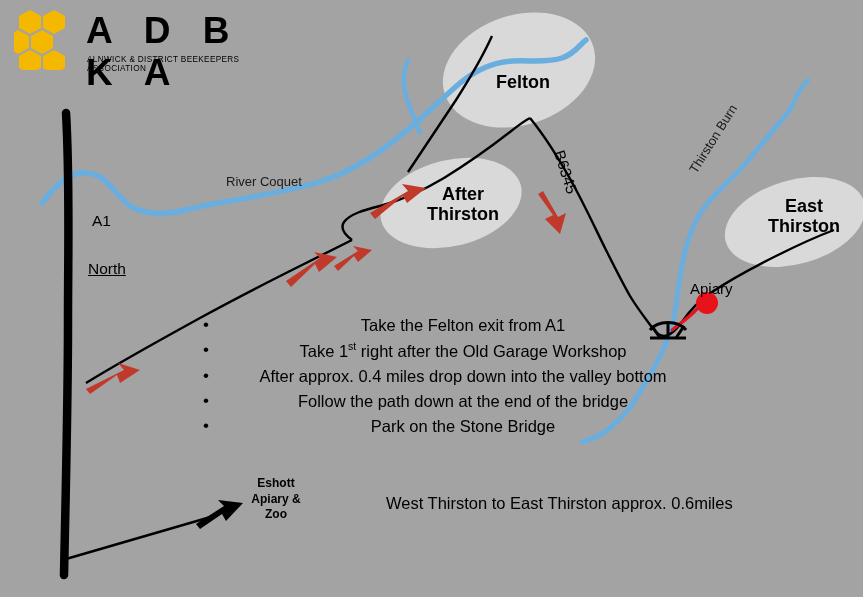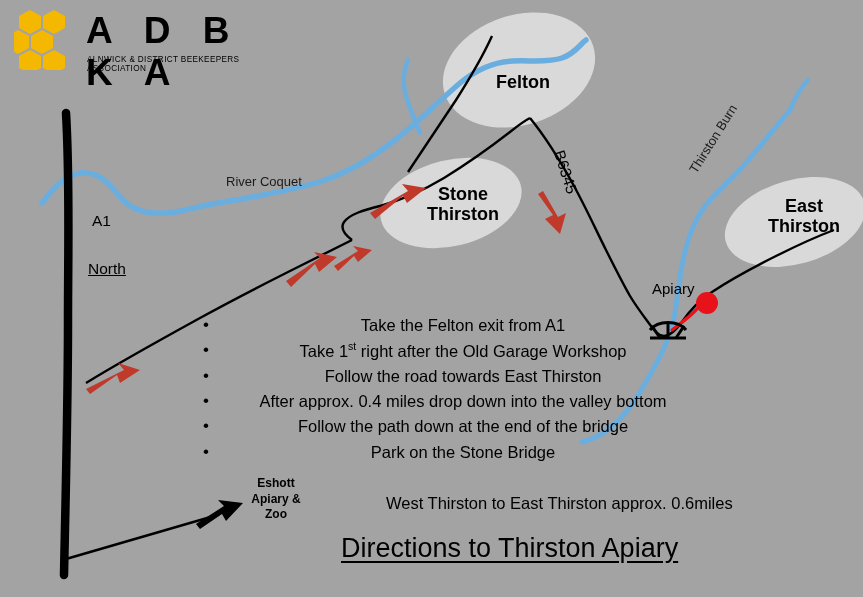--- a/index.html
+++ b/index.html
@@ -242,54 +242,52 @@
         <polygon points="40,42 51,48 51,60 40,66 29,60 29,48"></polygon>
       </g>
     </svg>
     <div class="logo-letters">A D B K A</div>
     <div class="logo-sub">ALNWICK &amp; DISTRICT BEEKEEPERS ASSOCIATION</div>
   </div>
 
   <div class="lbl lbl-place" style="left:496px; top:72px;">Felton</div>
 
   <div class="lbl lbl-place-ctr" style="left:417px; top:184px; width:92px;">
-    <span>Stone</span><br>
+    <span>After</span><br>
     <span>Thirston</span>
   </div>
 
   <div class="lbl lbl-place-ctr" style="left:758px; top:196px; width:92px;">
     <span>East</span><br>
     <span>Thirston</span>
   </div>
 
-  <div class="lbl lbl-apiary" style="left:652px; top:280px;">Apiary</div>
+  <div class="lbl lbl-apiary" style="left:690px; top:280px;">Apiary</div>
 
   <div class="lbl lbl-road" style="left:92px; top:212px;">A1</div>
   <div class="lbl lbl-road" style="left:88px; top:260px;text-decoration:underline;">North</div>
 
   <div class="lbl lbl-road rot-b6345" style="left:567px; top:148px;">B6345</div>
 
   <div class="lbl lbl-river" style="left:226px; top:174px;">River Coquet</div>
 
   <div class="lbl lbl-river rot-thirstonburn" style="left:686px; top:168px;">Thirston Burn</div>
 
   <div class="directions">
     <ul>
       <li>Take the Felton exit from A1</li>
       <li><span>Take 1</span><span class="sup">st</span><span> right after the Old Garage Workshop</span></li>
-      <li>Follow the road towards East Thirston</li>
       <li>After approx. 0.4 miles drop down into the valley bottom</li>
       <li>Follow the path down at the end of the bridge</li>
       <li>Park on the Stone Bridge</li>
     </ul>
   </div>
 
   <div class="eshott">
     <span>Eshott</span><br>
     <span>Apiary &amp;</span><br>
     <span>Zoo</span>
   </div>
 
   <div class="note-dist">West Thirston to East Thirston approx. 0.6miles</div>
 
-  <div class="title">Directions to Thirston Apiary</div>
 
 </div>
 
 </body></html>

